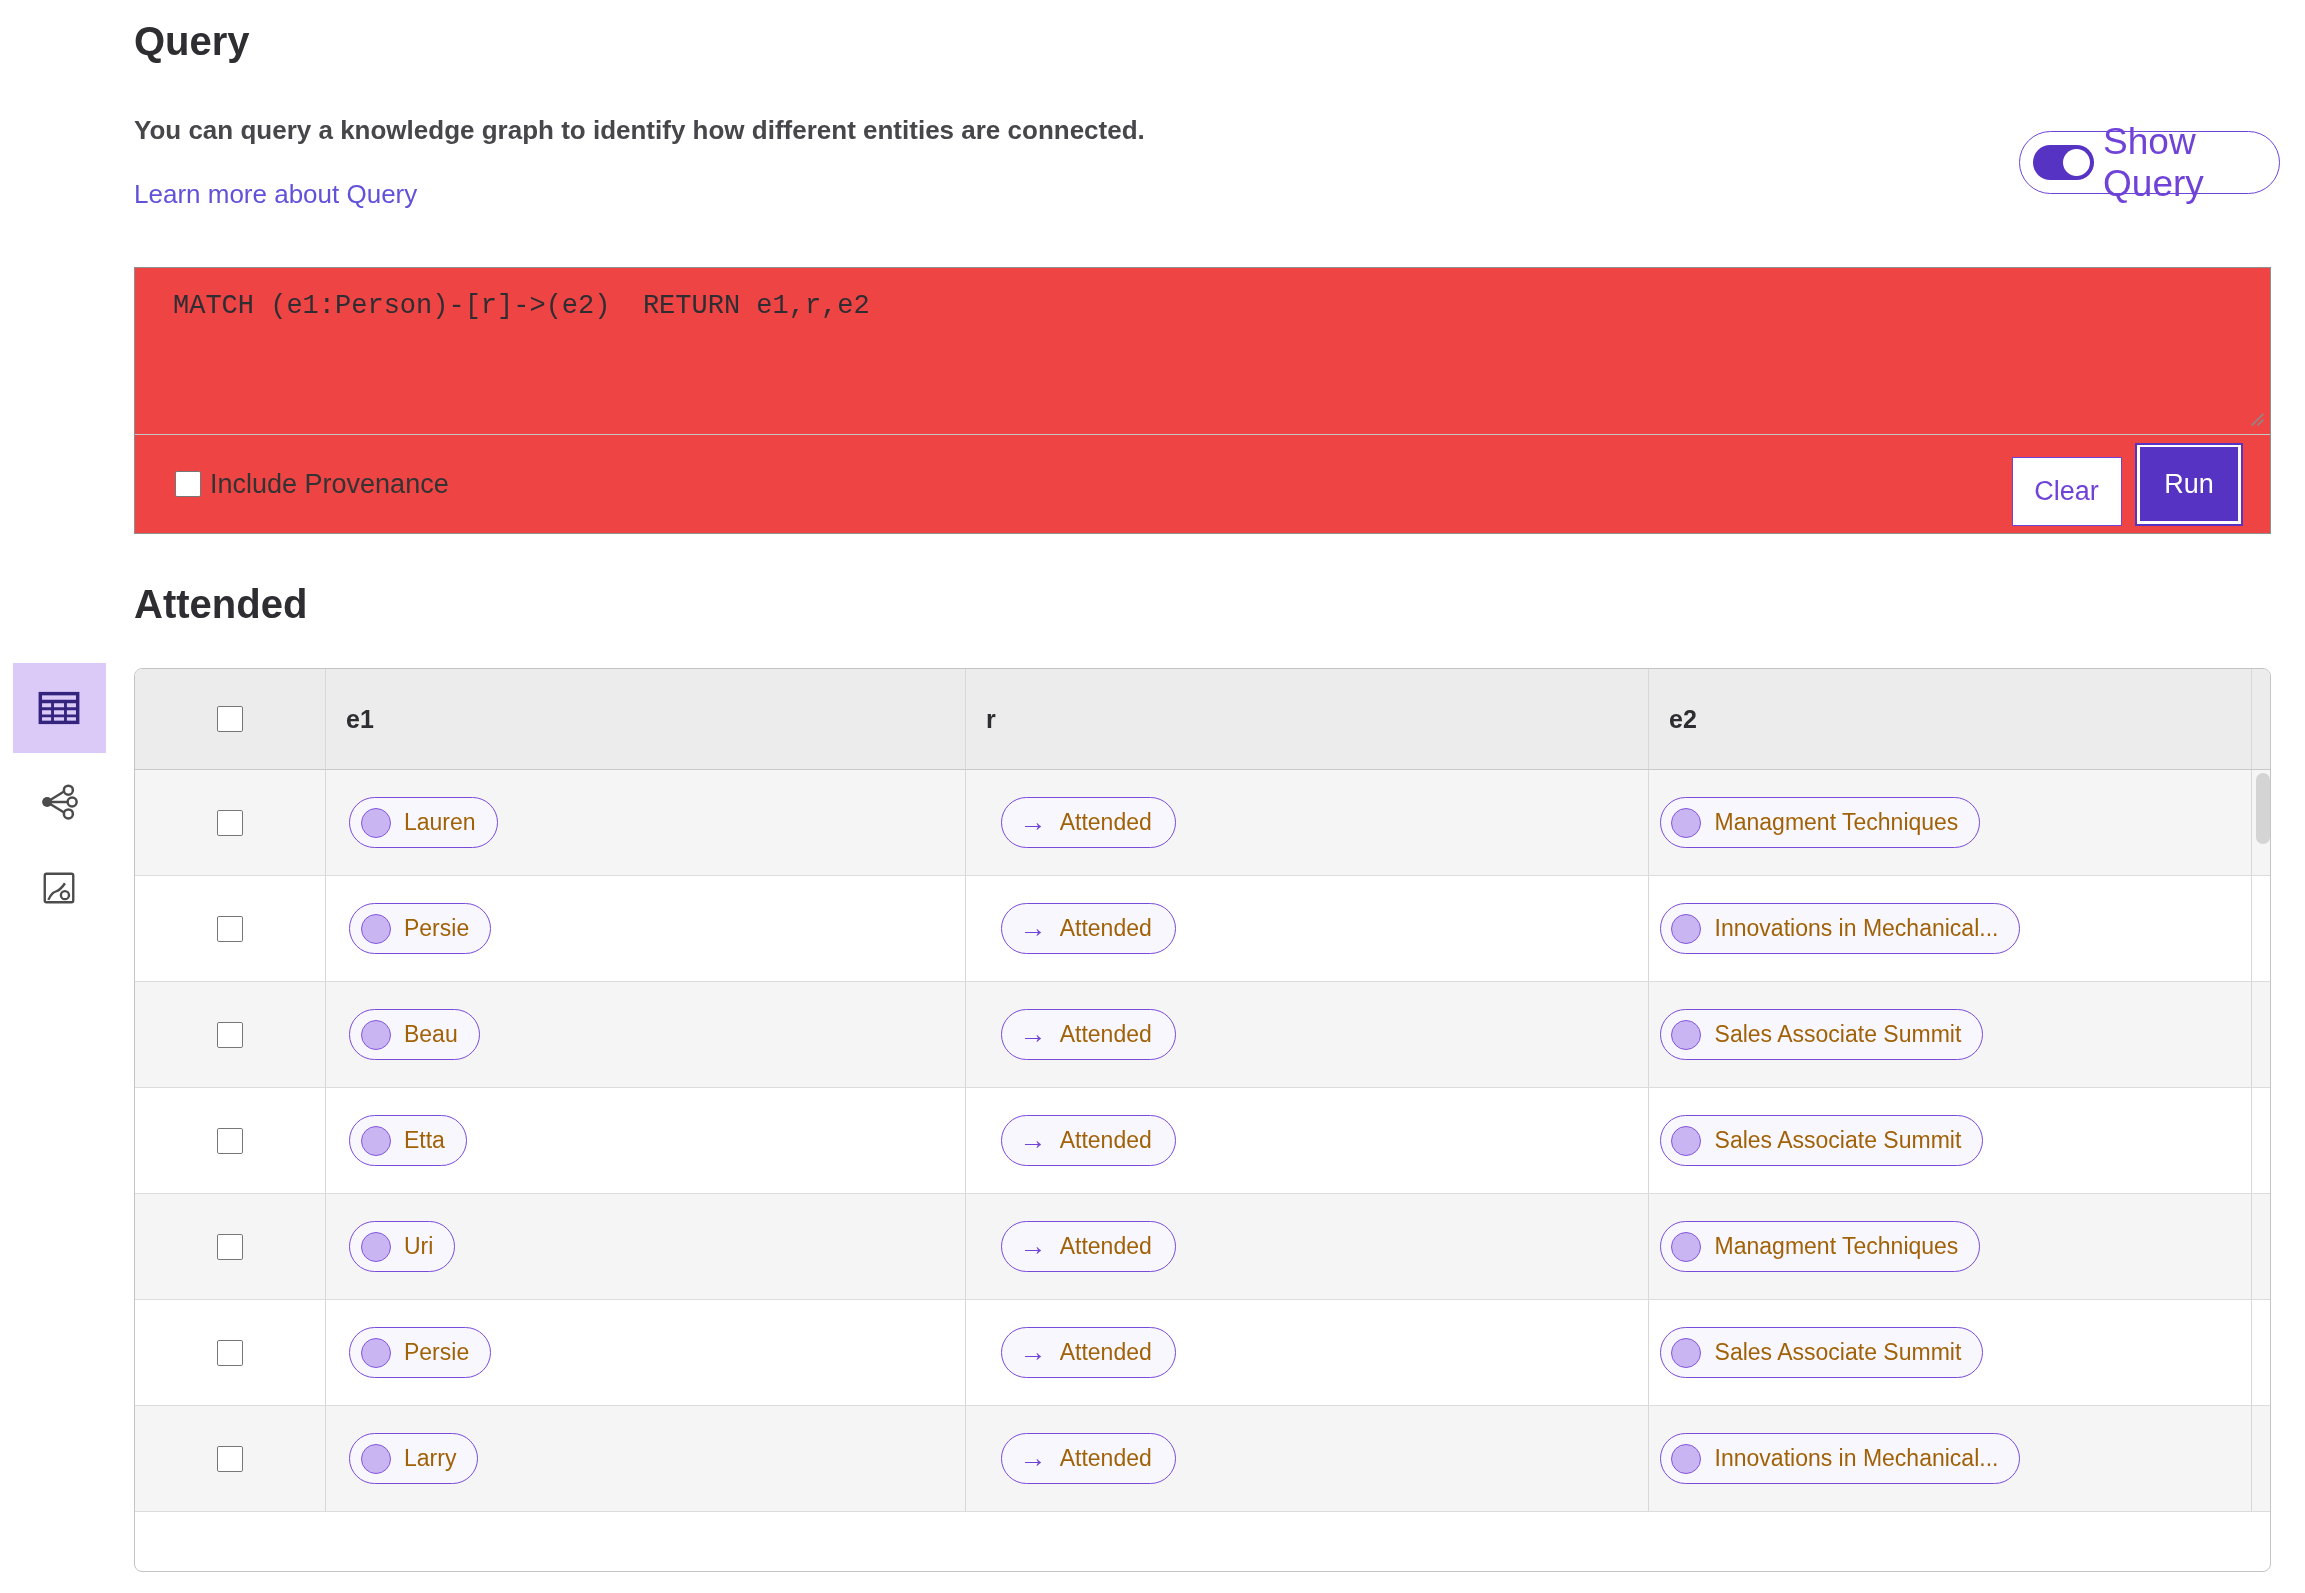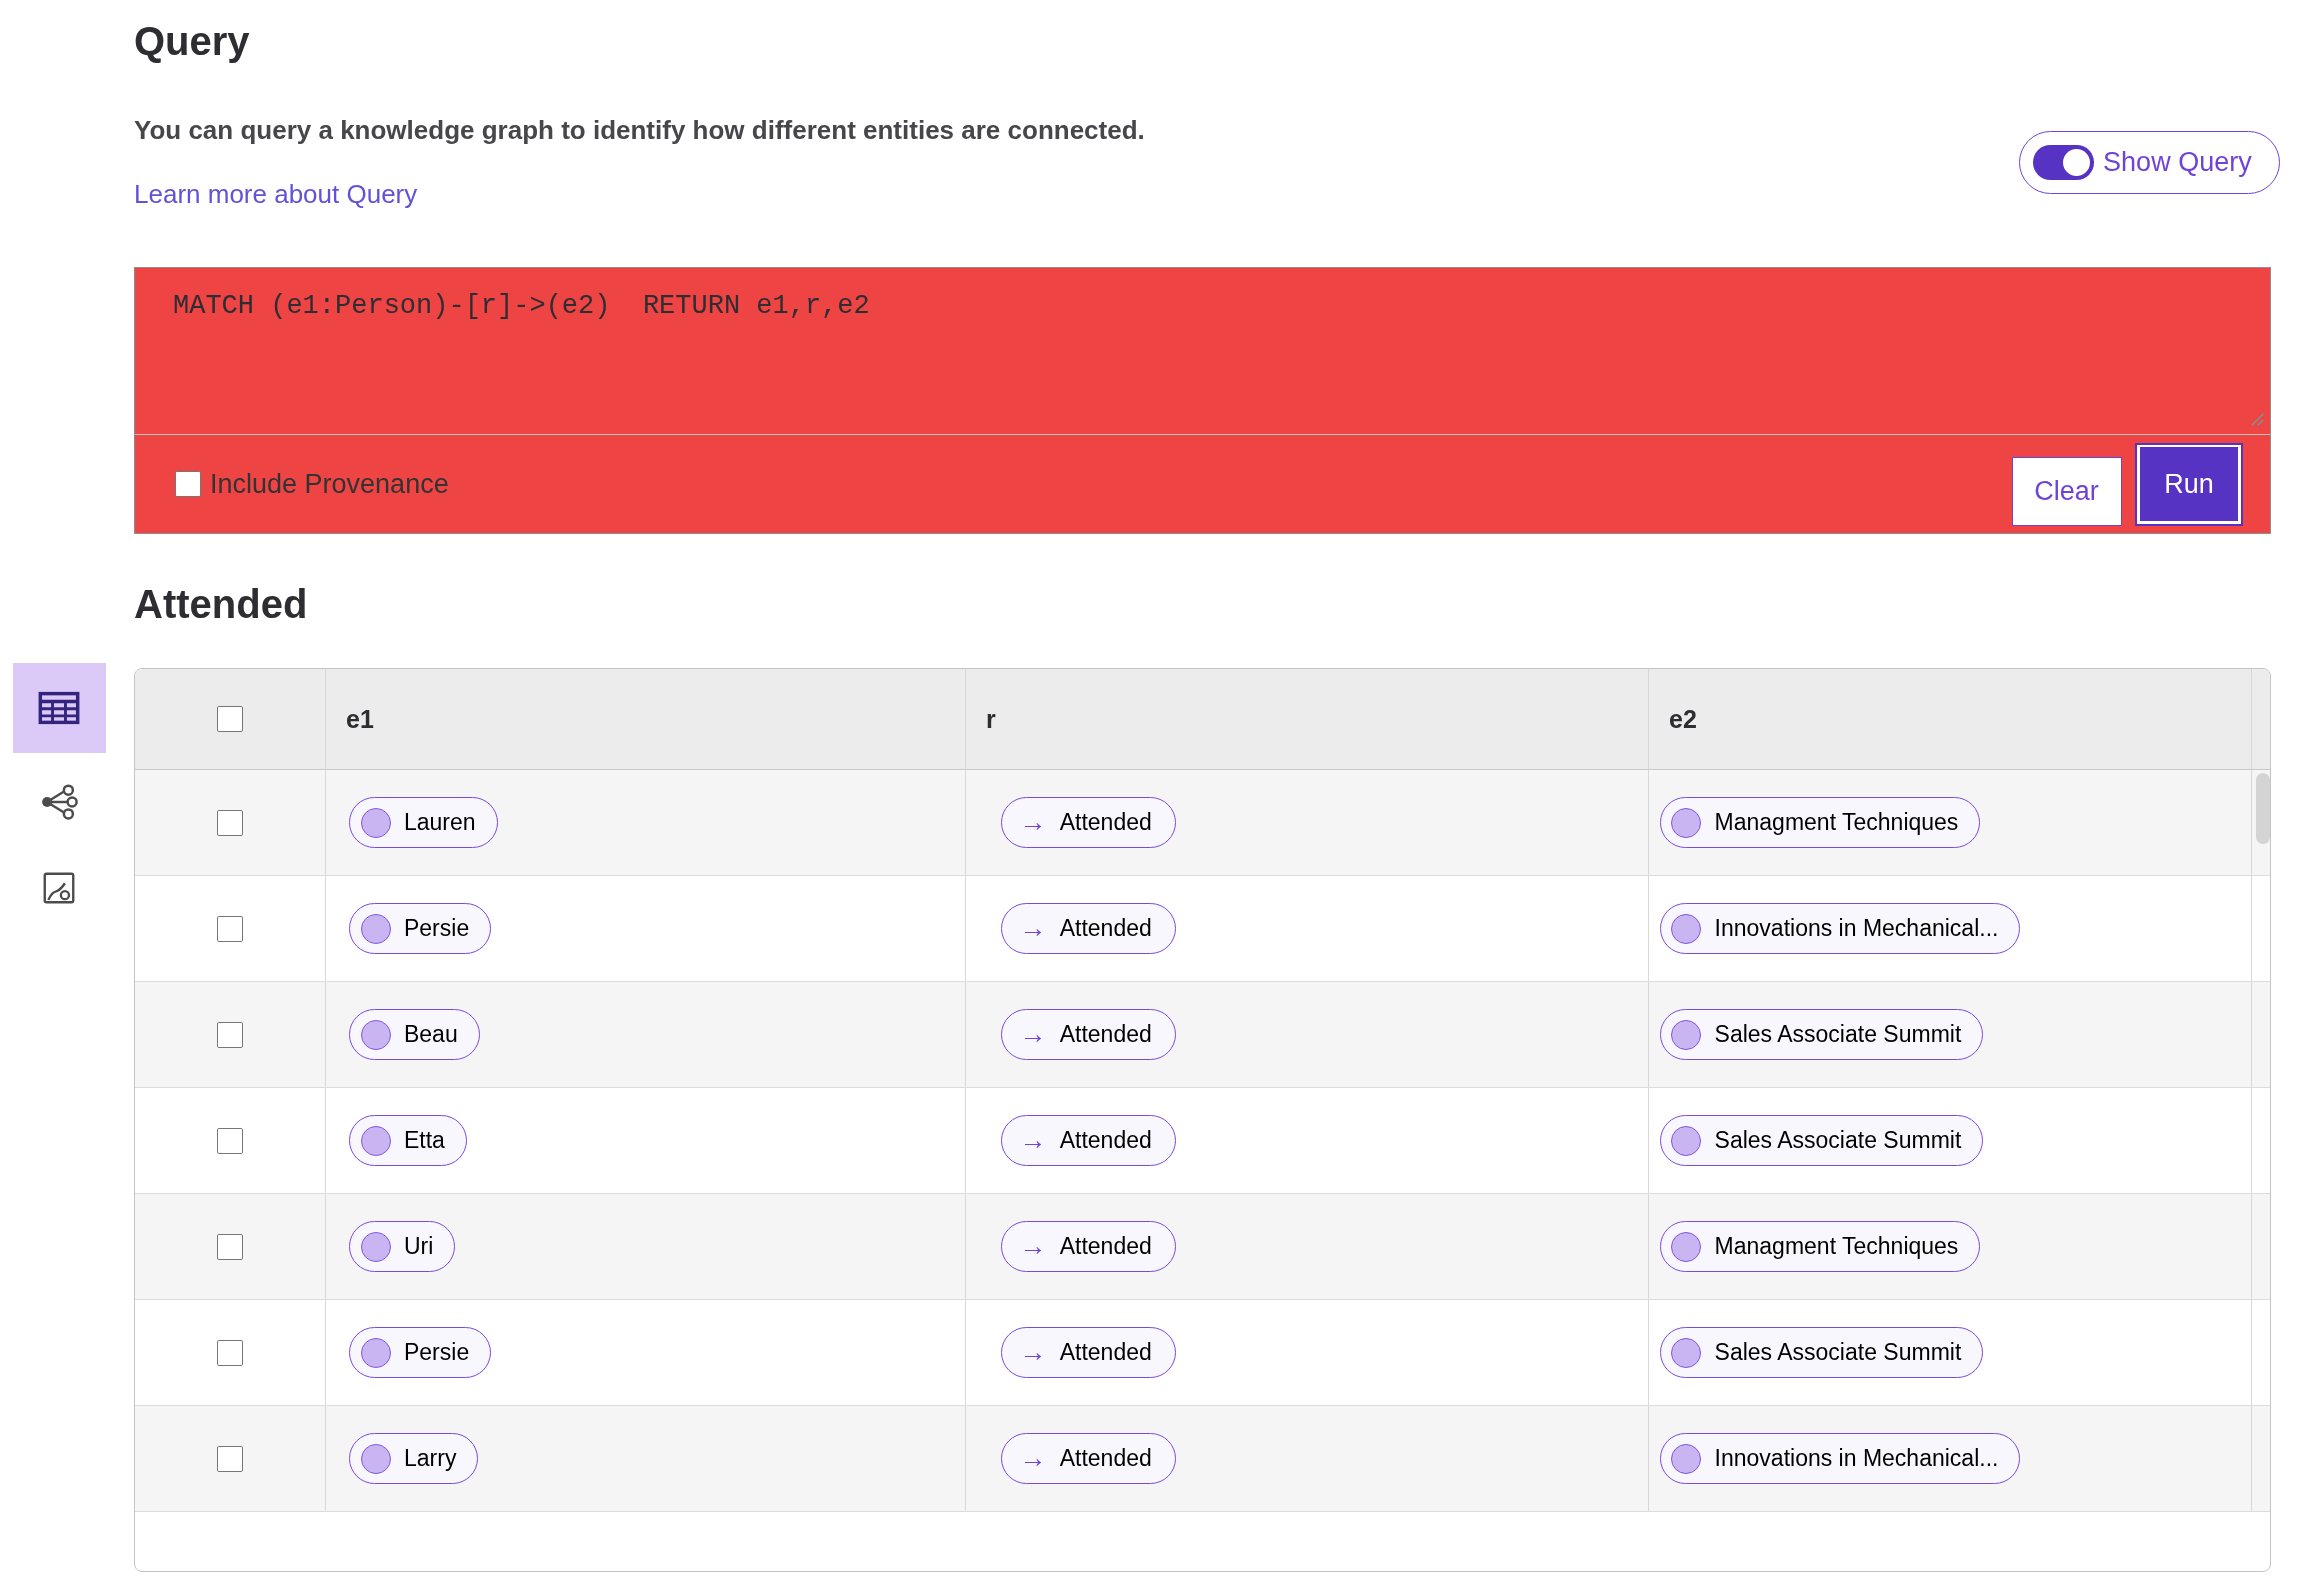--- a/index.html
+++ b/index.html
@@ -9,21 +9,21 @@
     font-family:"Liberation Sans","DejaVu Sans",sans-serif; color:#2d2d32; overflow:hidden;
   }
   
   .page-title { position:absolute; left:134px; top:19px; font-size:40px; font-weight:700; color:#2d2d32; }
   .page-desc  { position:absolute; left:134px; top:115px; font-size:26px; color:#47474b;font-weight:bold; }
   .learn-link { position:absolute; left:134px; top:179px; font-size:26px; color:#6152d9; text-decoration:none; cursor:pointer; }
   .show-query {
     position:absolute; left:2019px; top:131px; width:261px; height:63px;
     border:1.9px solid var(--accent); border-radius:34px; background:#fff;
     display:flex; align-items:center; gap:9.6px; padding-left:12.5px;
-    color:var(--accent); font-size:27px; cursor:pointer;
+    color:var(--accent); font-size:37px; cursor:pointer;
   }
   .toggle-track { position:relative; width:61px; height:35px; border-radius:17.3px; background:var(--deep); flex:0 0 auto; }
   .toggle-knob  { position:absolute; top:3.8px; right:3.8px; width:27px; height:27px; border-radius:50%; background:#fff; }
   
   .query-box { position:absolute; left:134px; top:267px; width:2137px; height:267px; border:1px solid #8f8f8f; background:#ef4444; }
   .query-text {
     height:167px; border-bottom:1px solid #c6c6c6; padding:23px 38px;
     font-family:"Liberation Mono","DejaVu Sans Mono",monospace; font-size:27px; color:#2d2d32; white-space:pre; overflow:hidden;
   }
   .resize-handle { position:absolute; right:4.8px; top:142px; }
@@ -55,21 +55,21 @@
   .c4 { flex:1; }
   .thead .c1, .thead .c2, .thead .c3 { padding-left:20px; }
   .trow { display:flex; height:106px; background:#fff; border-bottom:1px solid #dcdcdc; }
   .trow.stripe { background:#f5f5f5; }
   .pill {
     display:inline-flex; align-items:center; gap:13.4px; height:51px; border-radius:26px;
     border:1.9px solid #7a4bd9; background:#f9f7fe; padding:0 21px 0 10.6px; cursor:pointer; max-width:95%;
   }
   .pill .dot { width:30px; height:30px; border-radius:50%; background:#c9b5f1; border:1.9px solid #8356dc; flex:0 0 auto; }
   .pill .arrow { font-size:27px; color:var(--accent); line-height:1; padding-left:7.7px; }
-  .pill-label { font-size:23px; color:#000000; white-space:nowrap; }
+  .pill-label { font-size:23px; color:#a16207; white-space:nowrap; }
   .rel-pill { padding:0 23px 0 9.6px; }
   .scroll-thumb { position:absolute; left:2121px; top:104px; width:14.4px; height:71px; border-radius:7.7px; background:#d4d4d4; cursor:grab; }
   
   .tfoot {
     position:absolute; left:0; right:0; top:804px; height:100px; background:#fff;
     border:1px solid #c9c9c9; border-radius:5.8px; display:flex; align-items:center;
     justify-content:flex-end; gap:73px; padding-right:44px; z-index:5;
   }
   .page-range { font-size:25px; color:#5a6470; }
   .pager-btn { background:none; border:none; cursor:pointer; display:flex; align-items:center; padding:3.8px; }

